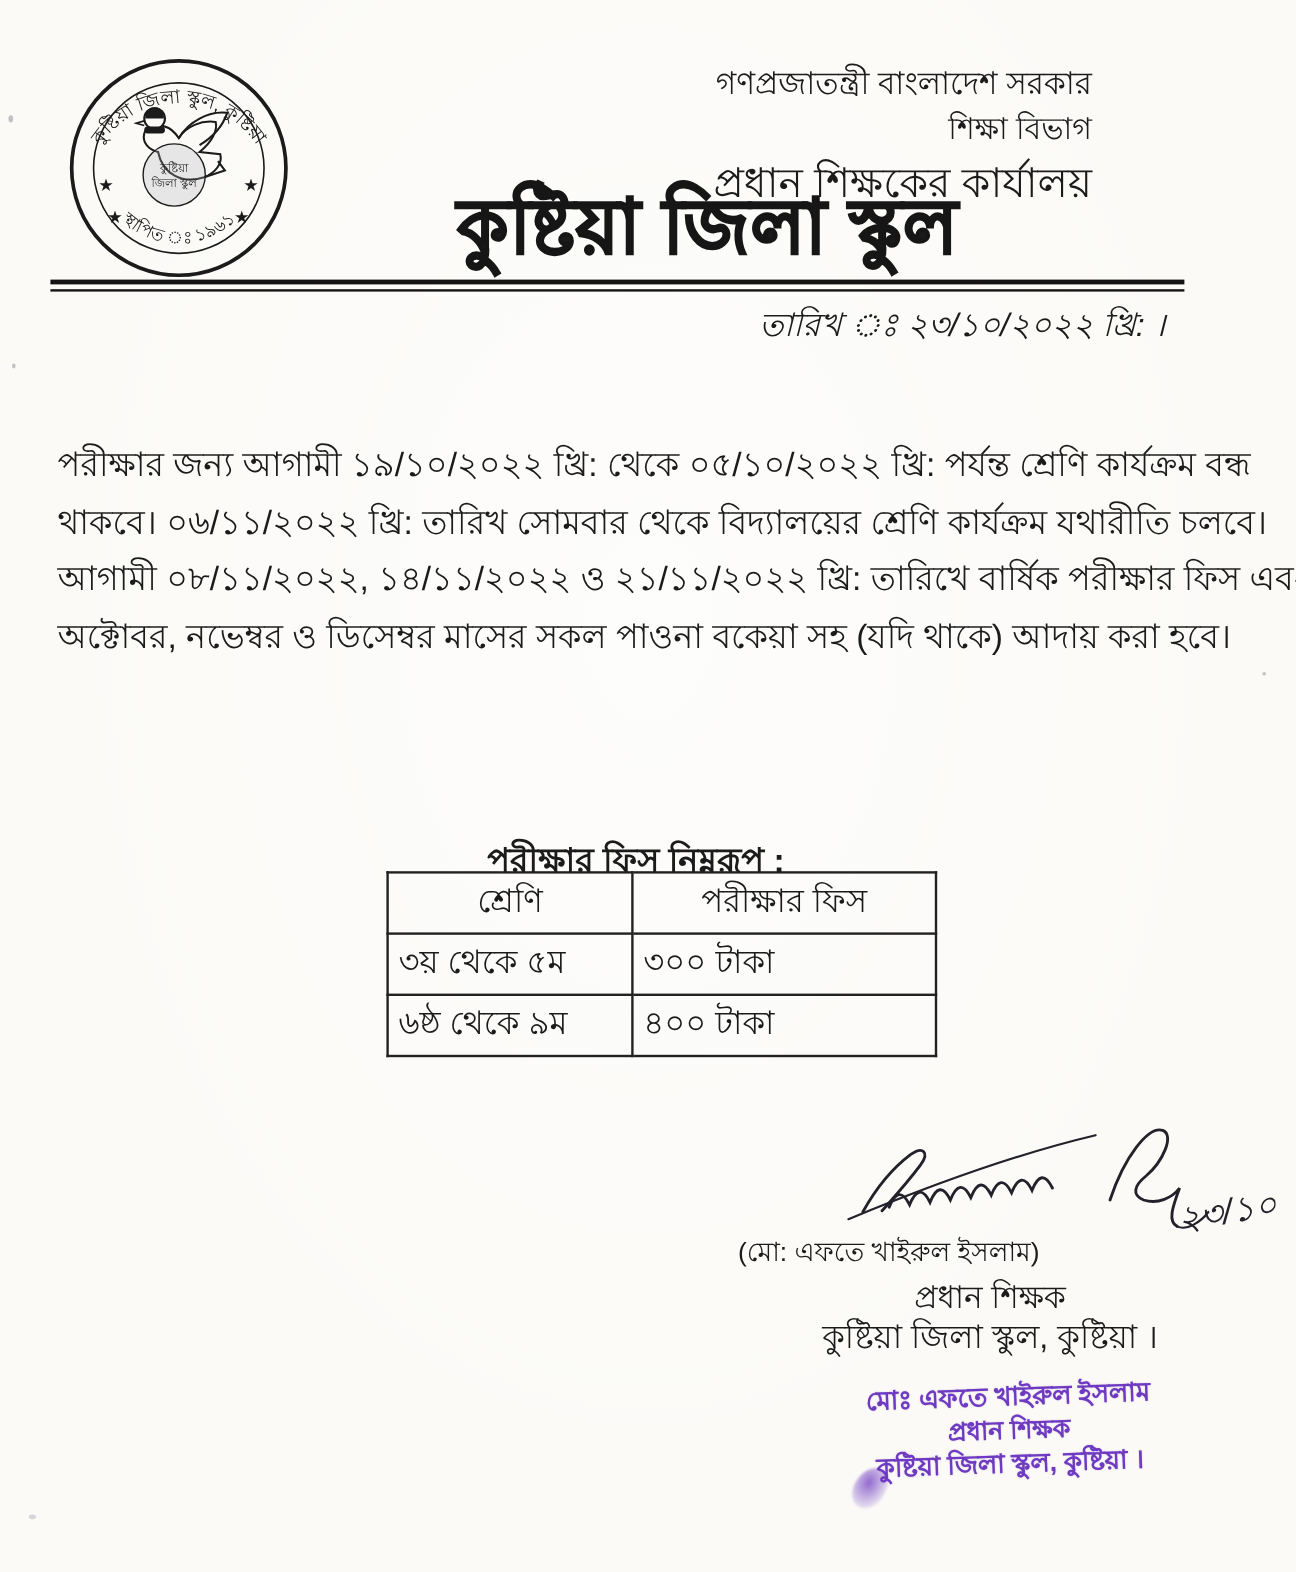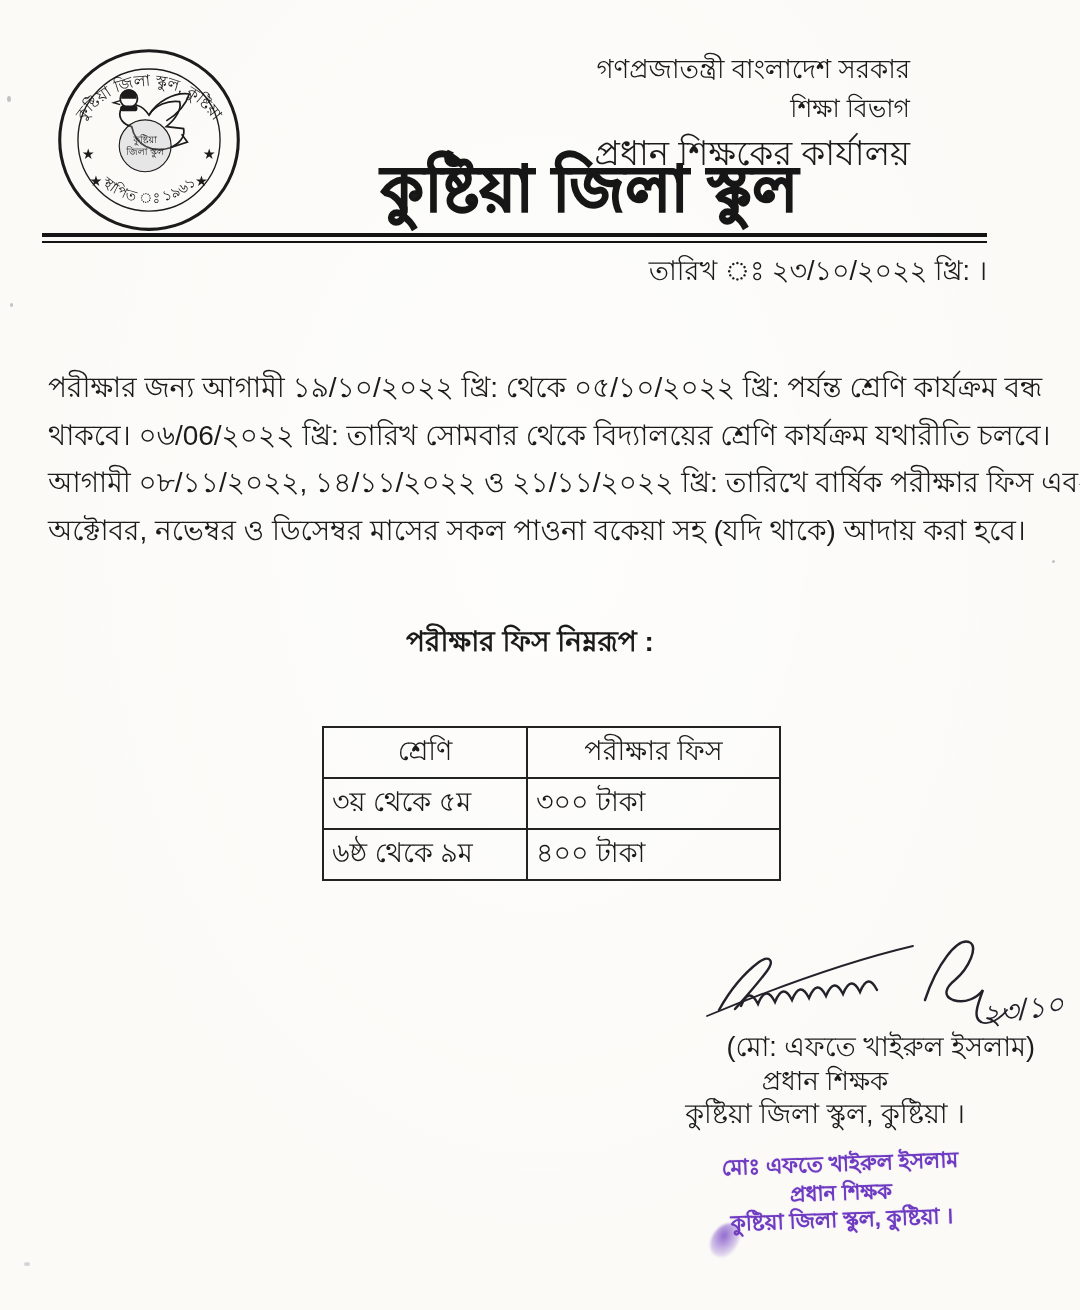--- a/index.html
+++ b/index.html
@@ -20,38 +20,38 @@
   .hdr-l2{font-size:25px;line-height:44px;}
   .hdr-l3{font-size:34px;line-height:46px;}
   .school-title{
     left:190px;top:148px;width:800px;text-align:center;
     font-size:61px;line-height:82px;font-weight:800;letter-spacing:1px;
     -webkit-text-stroke:1.6px #161616;transform:scaleY(1.04);
   }
   .rule{left:42px;top:233px;width:945px;height:4px;
     border-top:4px solid #141414;border-bottom:2px solid #141414;}
   
-  .date-line{left:638px;top:250px;width:360px;text-align:center;font-size:27px;}
+  .date-line{left:622px;top:250px;width:360px;text-align:center;font-size:27px;font-style:italic;}
   
   .body-text{left:48px;top:364px;width:960px;font-size:28px;}
   .body-text .ln{height:47.5px;line-height:47.5px;white-space:nowrap;}
   .body-text .ln.first{padding-left:80px;}
   
-  .fees-heading{left:320px;top:620px;width:420px;text-align:center;
+  .fees-heading{left:320px;top:696px;width:420px;text-align:center;
     font-size:28px;font-weight:bold;}
   table.fees{left:322px;top:726px;border-collapse:collapse;position:absolute;}
   table.fees td,table.fees th{
     border:2px solid #222;font-size:27px;font-weight:normal;
     padding:2px 8px;height:33px;
   }
   table.fees .c1{width:186px;}
   table.fees .c2{width:235px;}
   
   .sig-svg{left:685px;top:930px;width:378px;height:110px;}
-  .sig-name{left:615px;top:1026px;width:420px;text-align:right;font-size:27px;}
+  .sig-name{left:615px;top:1026px;width:420px;text-align:left;font-size:22px;}
   .sig-title{left:615px;top:1061px;width:420px;text-align:center;font-size:26px;}
   .sig-school{left:615px;top:1093px;width:420px;text-align:center;font-size:27px;}
   
   .stamp{
     left:703px;top:1150px;width:276px;text-align:center;
     color:#6e3ac1;transform:rotate(-2deg);
     text-shadow:0 0 1px rgba(110,58,193,.55);
   }
   .stamp .s1{font-size:21.5px;line-height:29px;font-weight:bold;}
   .stamp .s2{font-size:21px;line-height:27px;font-weight:bold;}
@@ -111,21 +111,21 @@
     <div class="hdr-l3">প্রধান শিক্ষকের কার্যালয়</div>
   </div>
   <div class="abs school-title">কুষ্টিয়া জিলা স্কুল</div>
 
   <div class="abs rule"></div>
 
   <div class="abs date-line">তারিখ ঃ ২৩/১০/২০২২ খ্রি: ।</div>
 
   <div class="abs body-text">
     <div class="ln">পরীক্ষার জন্য আগামী ১৯/১০/২০২২ খ্রি: থেকে  ০৫/১০/২০২২ খ্রি: পর্যন্ত শ্রেণি কার্যক্রম বন্ধ</div>
-    <div class="ln">থাকবে। ০৬/06/২০২২ খ্রি: তারিখ সোমবার থেকে বিদ্যালয়ের শ্রেণি কার্যক্রম যথারীতি চলবে।</div>
+    <div class="ln">থাকবে। ০৬/১১/২০২২ খ্রি: তারিখ সোমবার থেকে বিদ্যালয়ের শ্রেণি কার্যক্রম যথারীতি চলবে।</div>
     <div class="ln">আগামী ০৮/১১/২০২২,  ১৪/১১/২০২২ ও ২১/১১/২০২২ খ্রি: তারিখে বার্ষিক পরীক্ষার ফিস এবং</div>
     <div class="ln">অক্টোবর, নভেম্বর ও ডিসেম্বর মাসের সকল পাওনা বকেয়া সহ (যদি থাকে) আদায় করা হবে।</div>
   </div>
 
   <div class="abs fees-heading">পরীক্ষার ফিস নিম্নরূপ :</div>
   <table class="fees">
     <tbody>
         <tr>
       <th class="c1">শ্রেণি</th>
       <th class="c2">পরীক্ষার ফিস</th>

